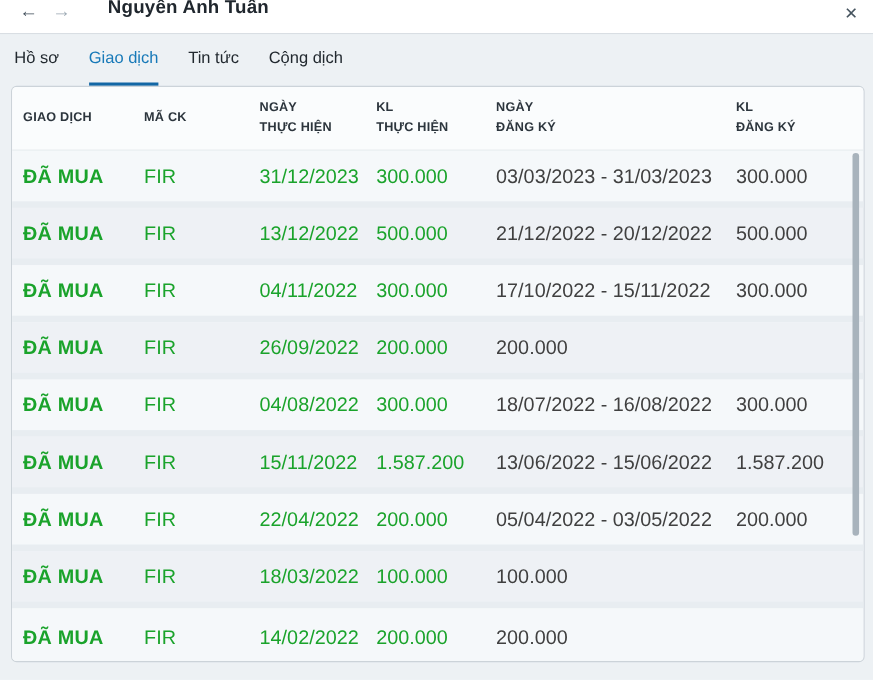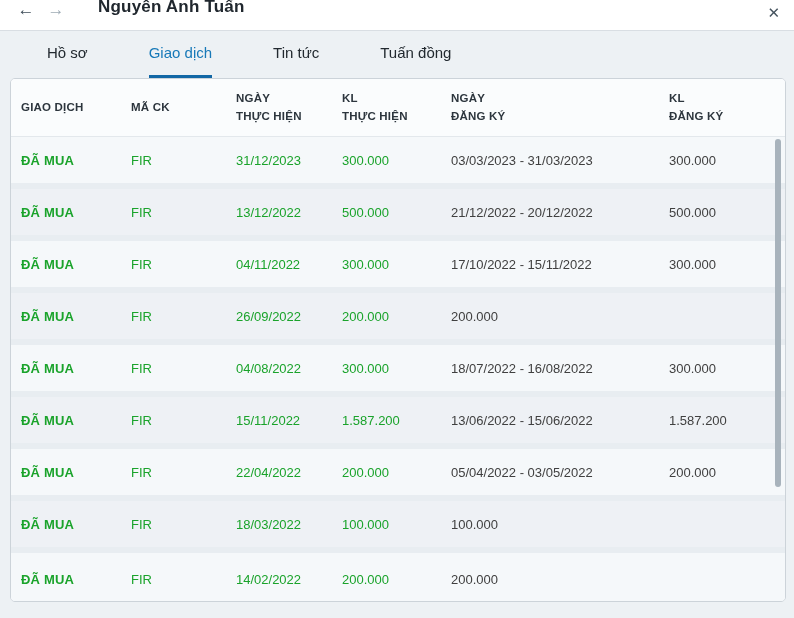--- a/index.html
+++ b/index.html
@@ -36,21 +36,20 @@
 
   
   .tabs {
     display:flex; gap:27px;
     padding:13px 0 0 13px; height:47px;
   }
   .tab {
     font-size:15px; color:#22292f; cursor:pointer;
     padding-bottom:7px; border-bottom:3px solid transparent;
     white-space:nowrap;
-    margin-left:34px;
   }
   .tab.active { color:#1779b8; border-bottom-color:#1267a5; }
 
   
   .card {
     position:absolute; left:10px; top:78px; width:776px; height:524px;
     background:#f5f8fa;
     border:1px solid #ccd3d9; border-radius:5px;
     overflow:hidden;
   }
@@ -61,21 +60,21 @@
   }
   .thead {
     height:58px; background:#fafcfd;
     border-bottom:1px solid #e3e8ec;
   }
   .th {
     font-size:11.5px; font-weight:bold; color:#2c353d;
     line-height:1.55; letter-spacing:.2px; text-transform:uppercase;
   }
   .trow {
-    height:52px; font-size:13px;
+    height:52px; font-size:18px;
     border-bottom:6px solid #e8edf1;
   }
   .trow:nth-child(odd) { background:#f5f8fa; }
   .trow:nth-child(even) { background:#eef1f5; }
   .trow:last-child { border-bottom:none; }
   .cell-green { color:#1aa32b; }
   .cell-dark { color:#404040; }
   .cell-status { font-weight:bold; letter-spacing:.2px; }
 
   
@@ -92,21 +91,21 @@
   <span class="nav-arrow nav-back">←</span>
   <span class="nav-arrow nav-forward">→</span>
   <span class="win-title">Nguyễn Anh Tuấn</span>
   <span class="close-btn">✕</span>
 </div>
 
 <div class="tabs">
     <div class="tab">Hồ sơ</div>
     <div class="tab active">Giao dịch</div>
     <div class="tab">Tin tức</div>
-    <div class="tab">Tuấn đồng</div>
+    <div class="tab">Cộng dịch</div>
   </div>
 
 <div class="card">
   <div class="grid-row thead">
       <div class="th">
     <div>GIAO DỊCH</div>
         <div></div>
   </div>
       <div class="th">
     <div>MÃ CK</div>

